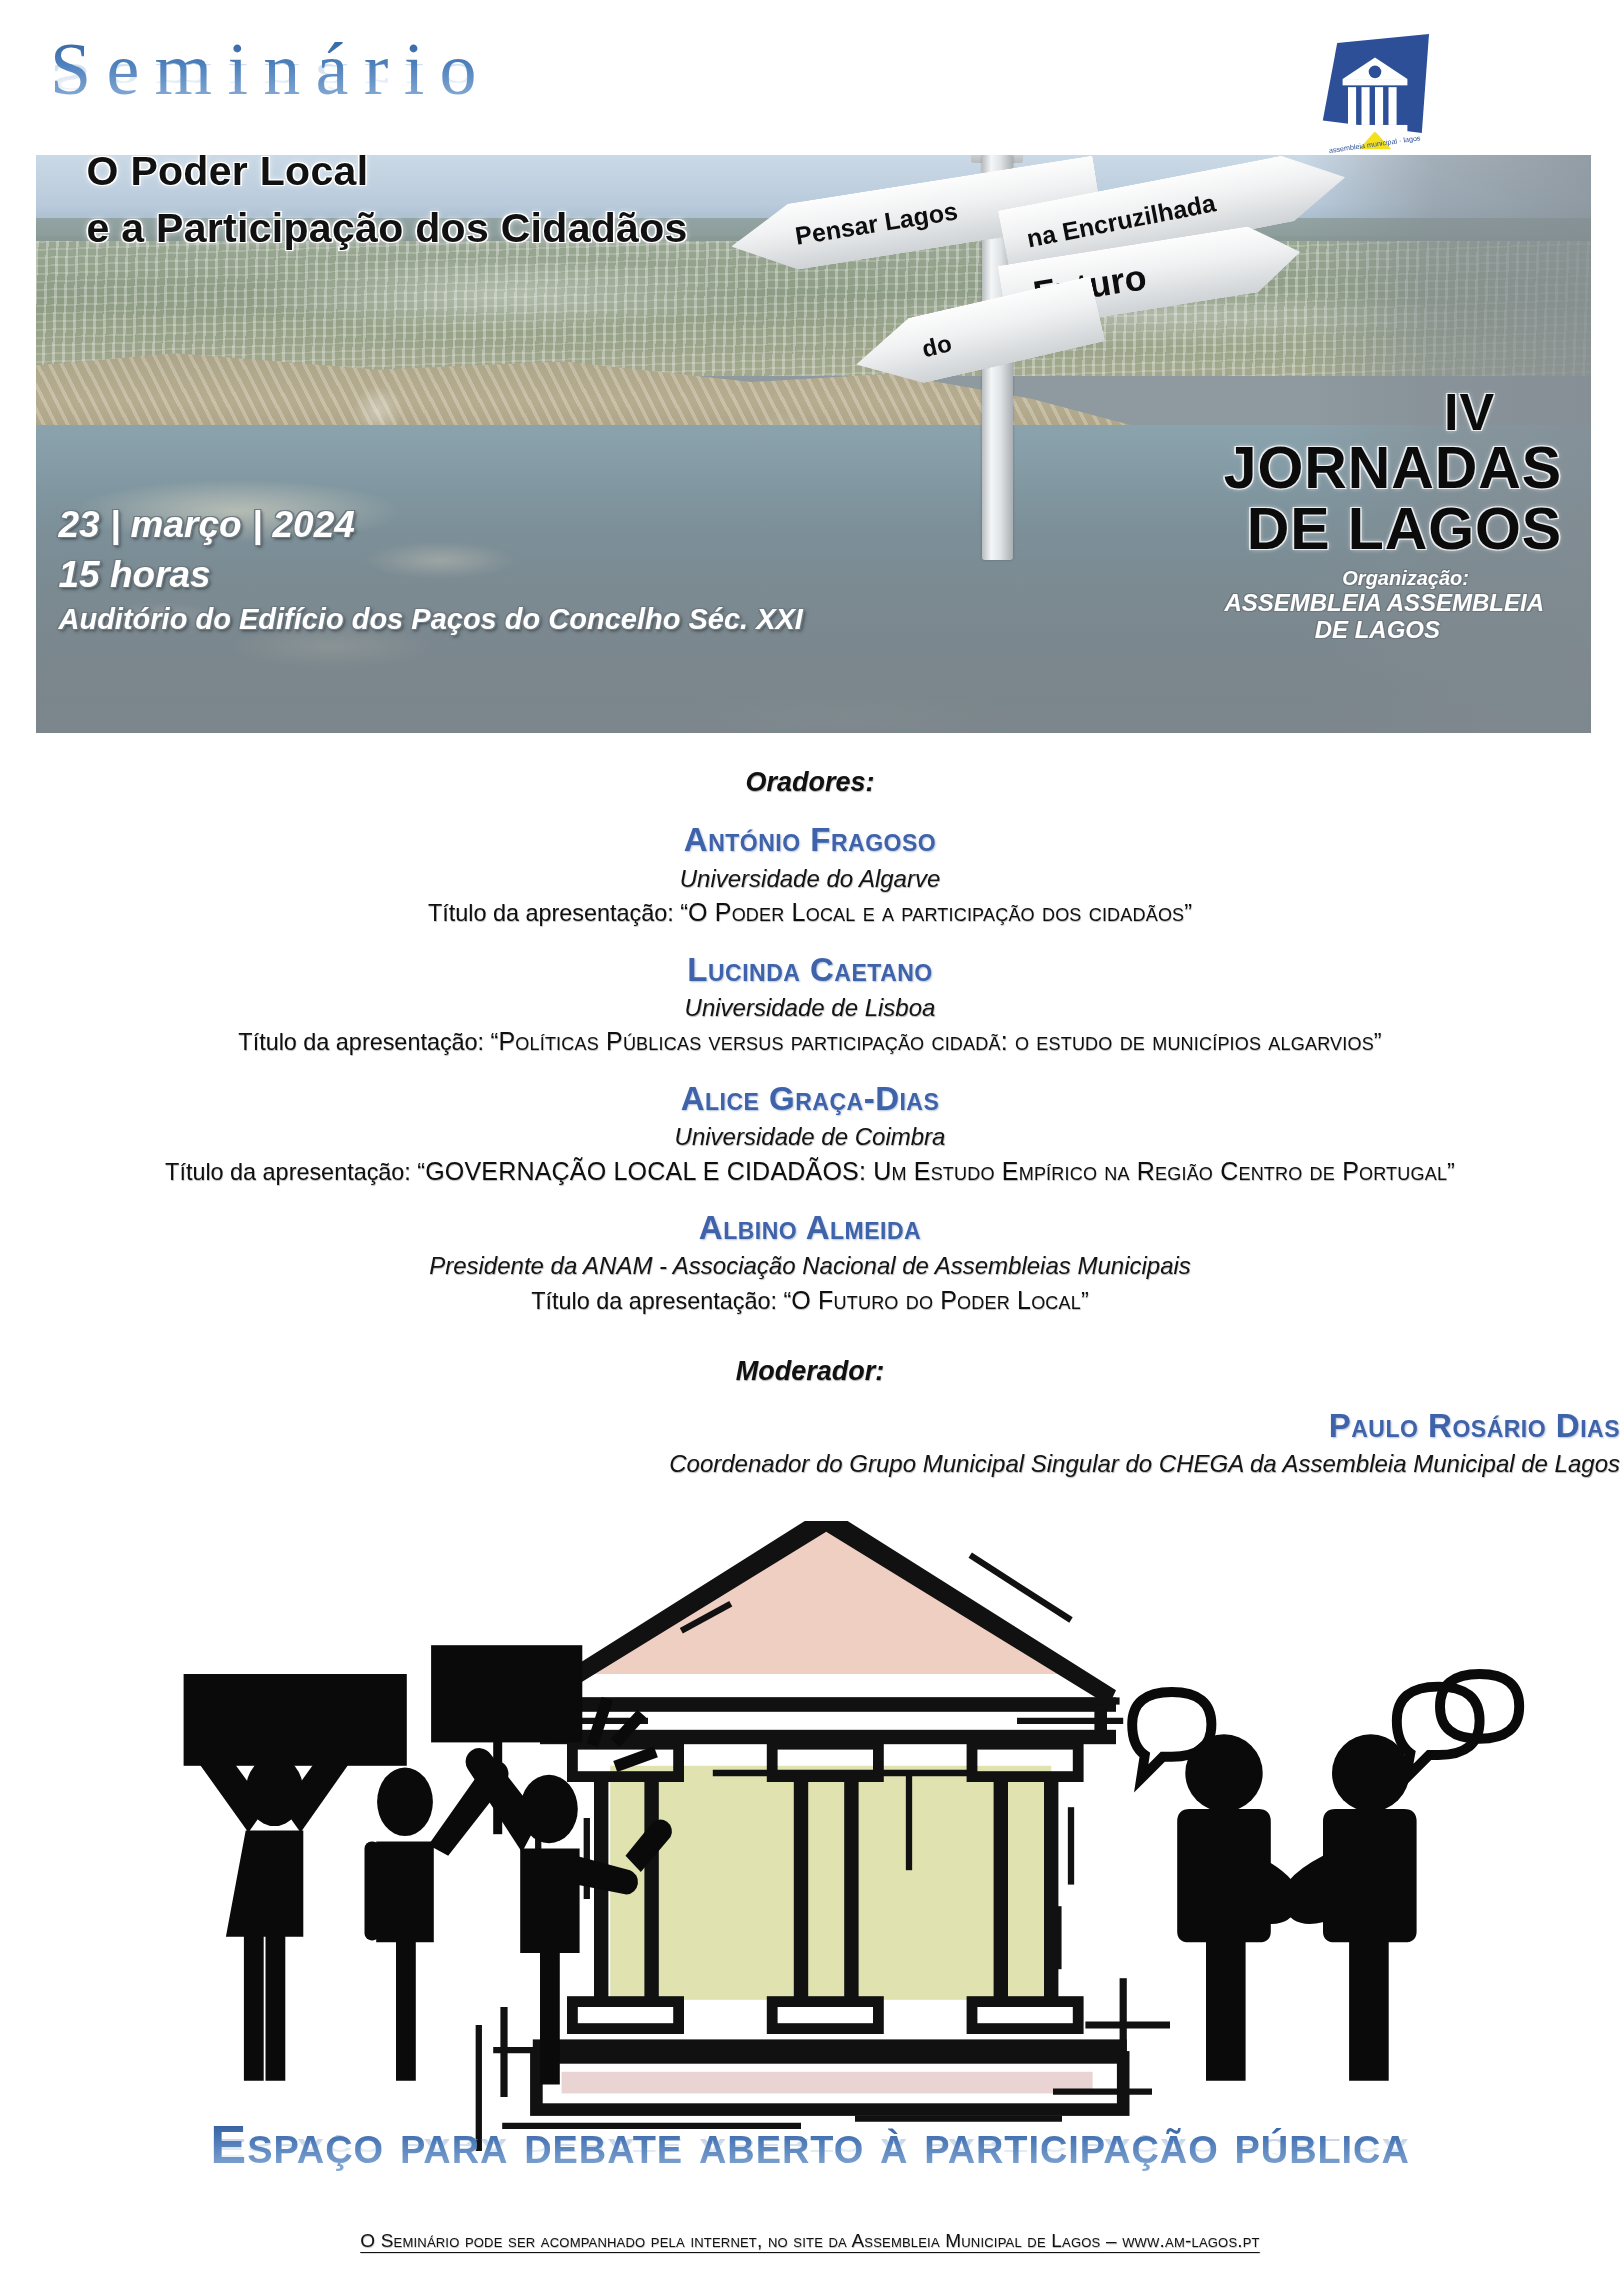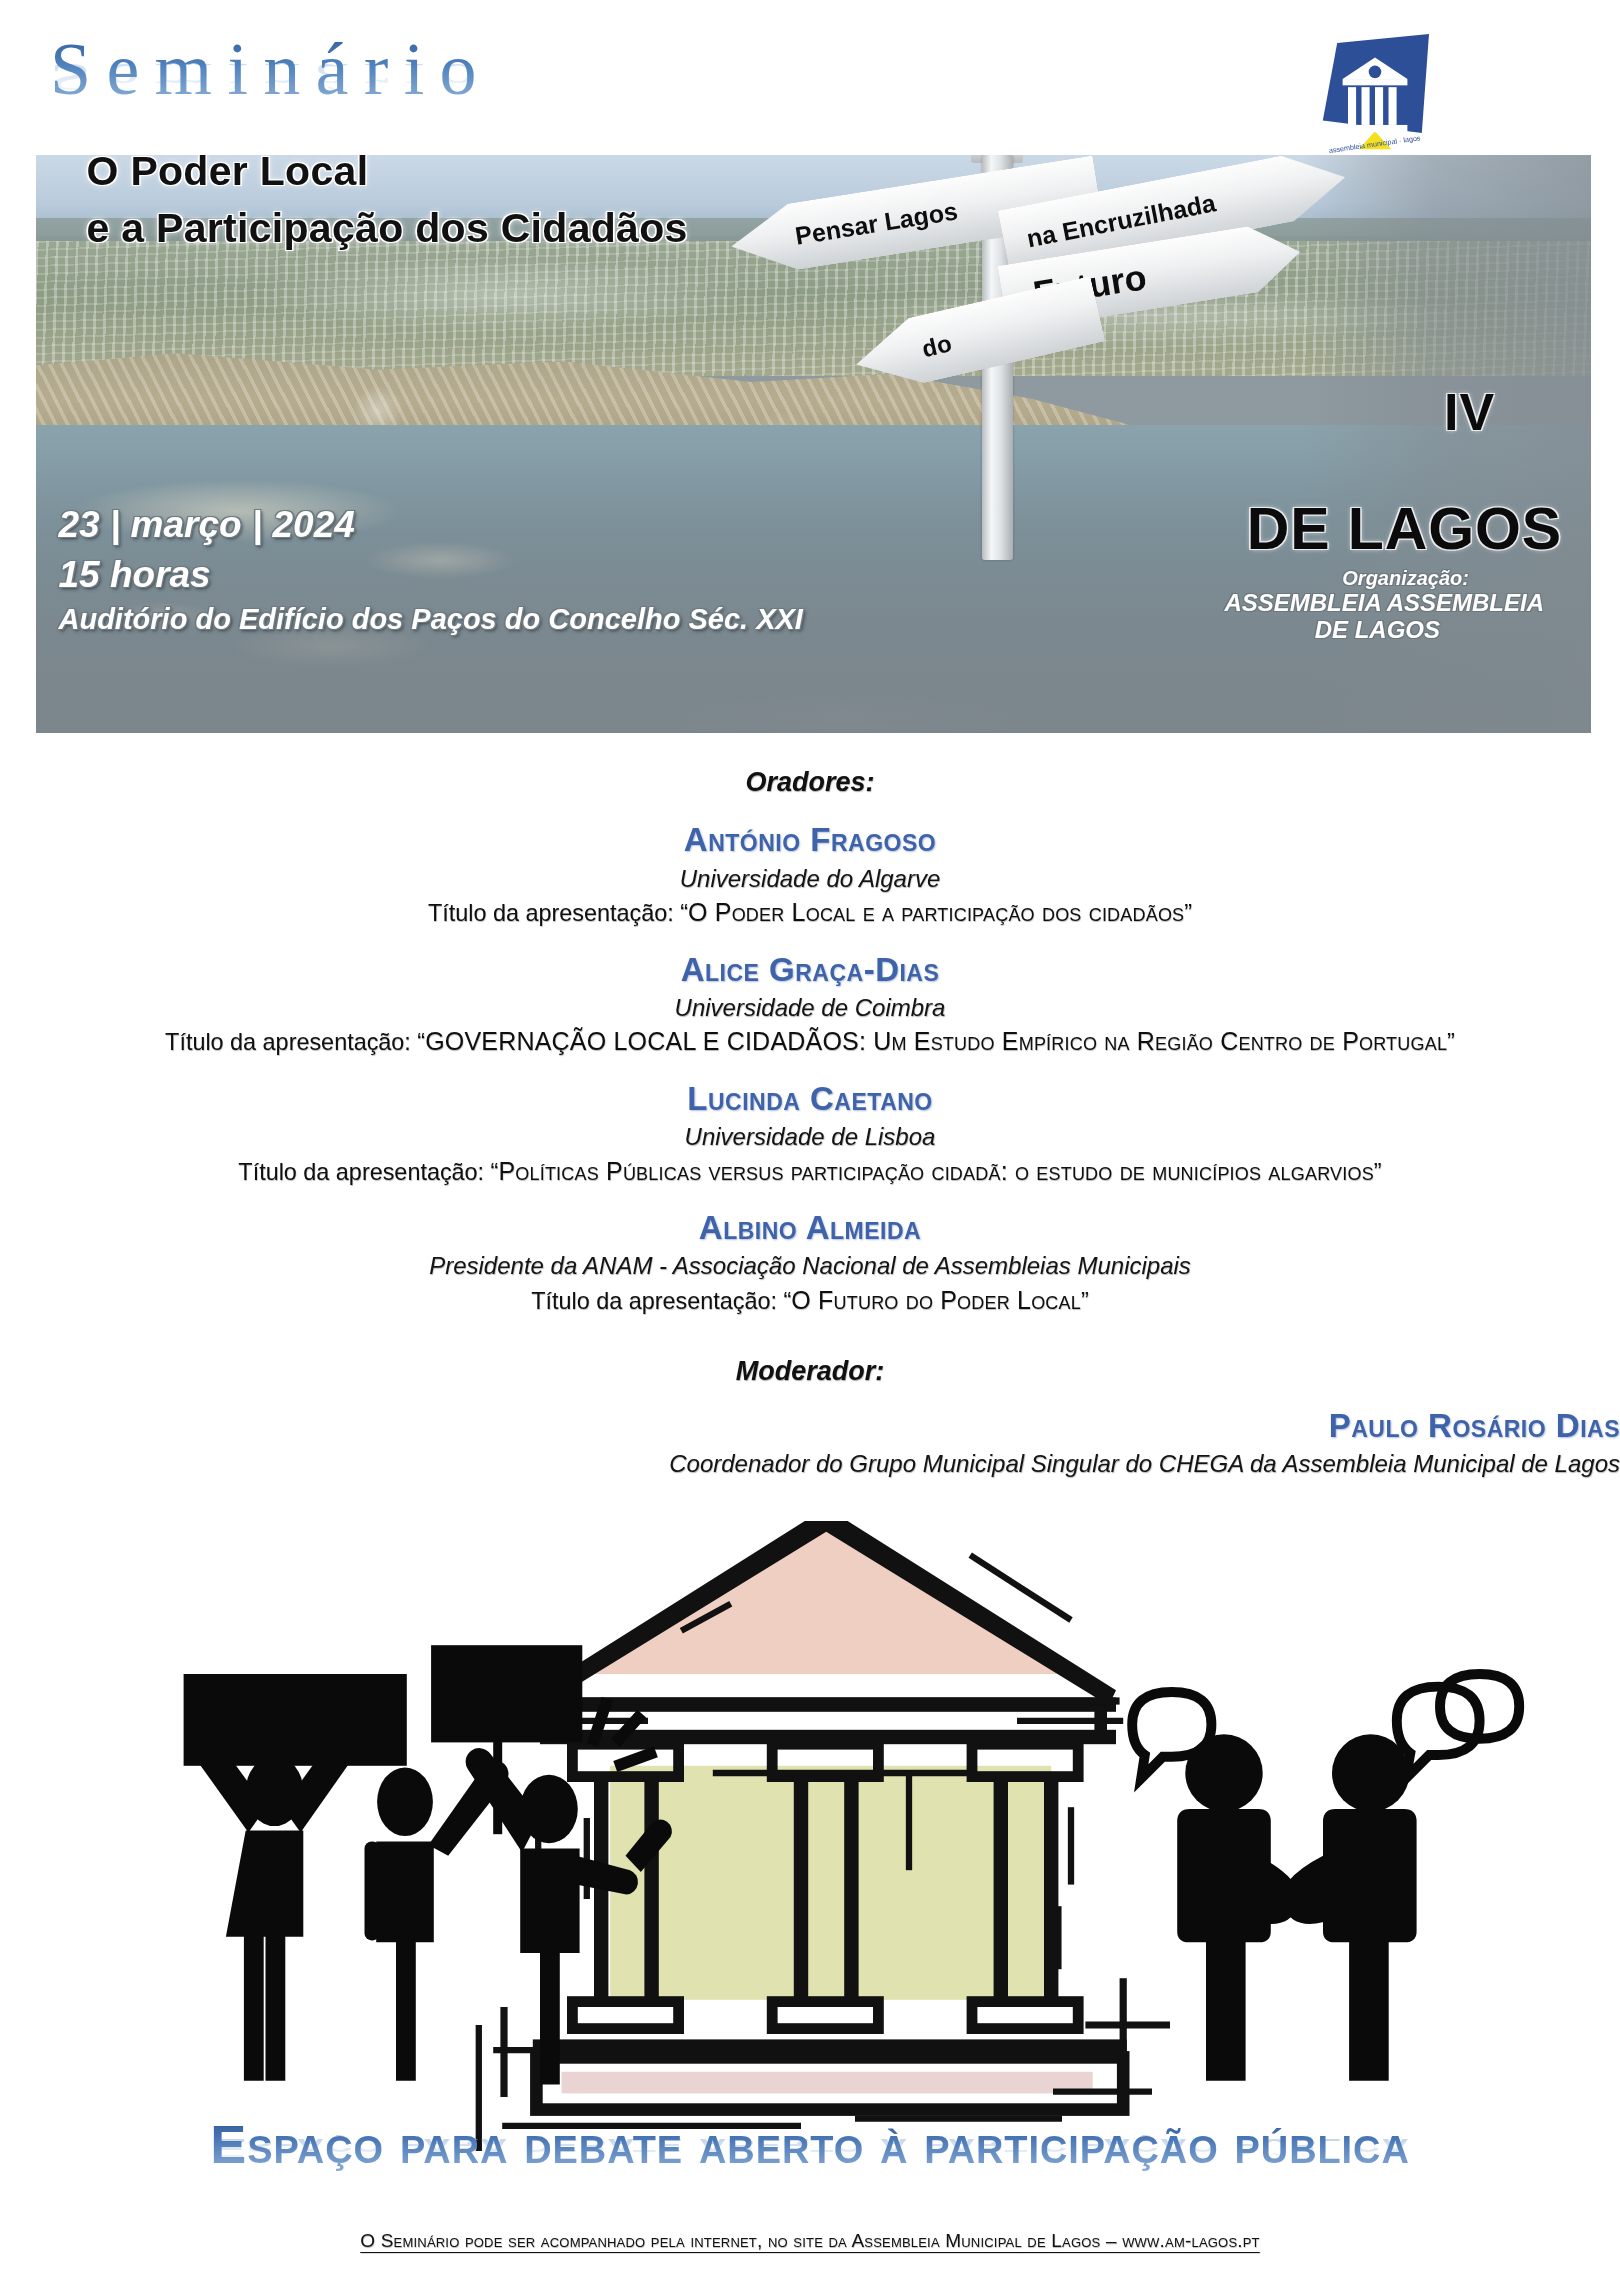--- a/index.html
+++ b/index.html
@@ -221,20 +221,21 @@
     <div id="signpost">
       <div class="post-cap"></div>
       <div class="post"></div>
       <div class="sign" id="sign-pensar">Pensar Lagos</div>
       <div class="sign" id="sign-encruz">na Encruzilhada</div>
       <div class="sign" id="sign-futuro">Futuro</div>
       <div class="sign" id="sign-do">do</div>
     </div>
 
     <div class="jor" id="jor-iv">IV</div>
+    <div class="jor" id="jor-1">JORNADAS</div>
     <div class="jor" id="jor-2">DE LAGOS</div>
 
     <div class="org" id="org-label">Organização:</div>
     <div class="org" id="org-name-1">ASSEMBLEIA ASSEMBLEIA</div>
     <div class="org" id="org-name-2">DE LAGOS</div>
   </div>
 
   <svg id="am-logo" viewBox="0 0 160 155">
     <path d="M22 108 L38 22 L140 12 L132 122 Z" fill="#2c4f97"></path>
     <polygon points="80,120 62,140 98,140" fill="#f5e01f"></polygon>
@@ -256,32 +257,32 @@
 
   <div class="spk-block">
     <div class="spk-name">António Fragoso</div>
     <div class="spk-aff">Universidade do Algarve</div>
     <div class="spk-title">
       <span>Título da apresentação: </span><span>“</span><span class="sc">O Poder Local e a participação dos cidadãos</span><span>”</span>
     </div>
   </div>
 
   <div class="spk-block">
+    <div class="spk-name">Lucinda Caetano</div>
+    <div class="spk-aff">Universidade de Lisboa</div>
+    <div class="spk-title">
+      <span>Título da apresentação: </span><span>“</span><span class="sc">Políticas Públicas versus participação cidadã: o estudo de municípios algarvios</span><span>”</span>
+    </div>
+  </div>
+
+  <div class="spk-block">
     <div class="spk-name">Alice Graça-Dias</div>
     <div class="spk-aff">Universidade de Coimbra</div>
     <div class="spk-title">
       <span>Título da apresentação: </span><span>“</span><span class="sc">GOVERNAÇÃO LOCAL E CIDADÃOS: Um Estudo Empírico na Região Centro de Portugal</span><span>”</span>
-    </div>
-  </div>
-
-  <div class="spk-block">
-    <div class="spk-name">Lucinda Caetano</div>
-    <div class="spk-aff">Universidade de Lisboa</div>
-    <div class="spk-title">
-      <span>Título da apresentação: </span><span>“</span><span class="sc">Políticas Públicas versus participação cidadã: o estudo de municípios algarvios</span><span>”</span>
     </div>
   </div>
 
   <div class="spk-block">
     <div class="spk-name">Albino Almeida</div>
     <div class="spk-aff">Presidente da ANAM - Associação Nacional de Assembleias Municipais</div>
     <div class="spk-title">
       <span>Título da apresentação: </span><span>“</span><span class="sc">O Futuro do Poder Local</span><span>”</span>
     </div>
   </div>

